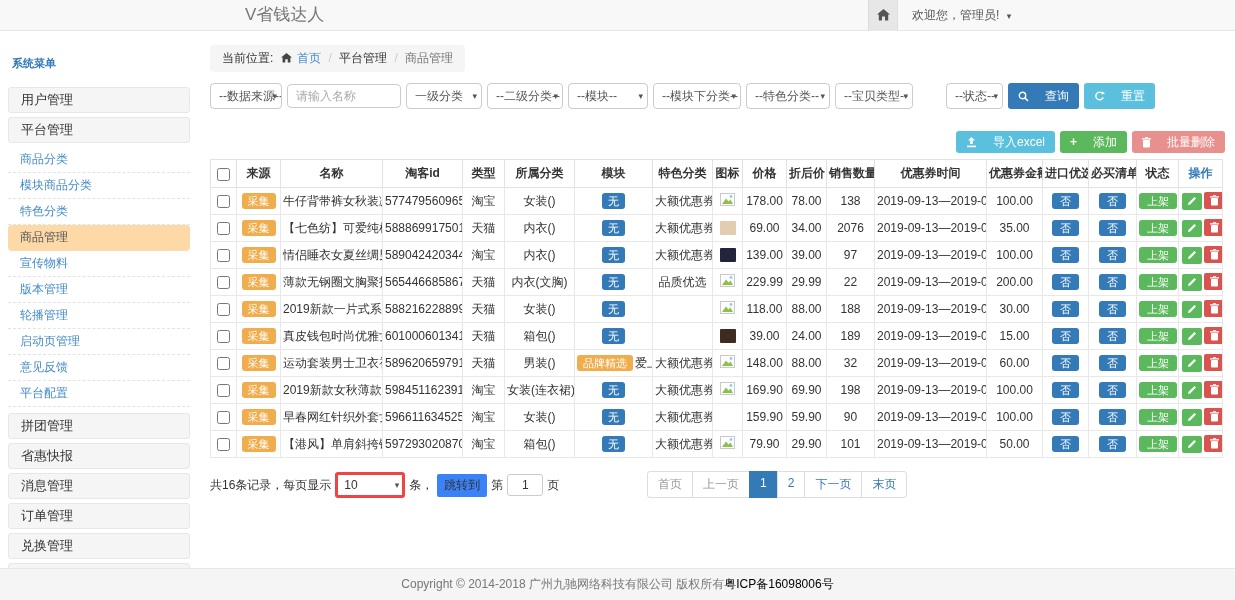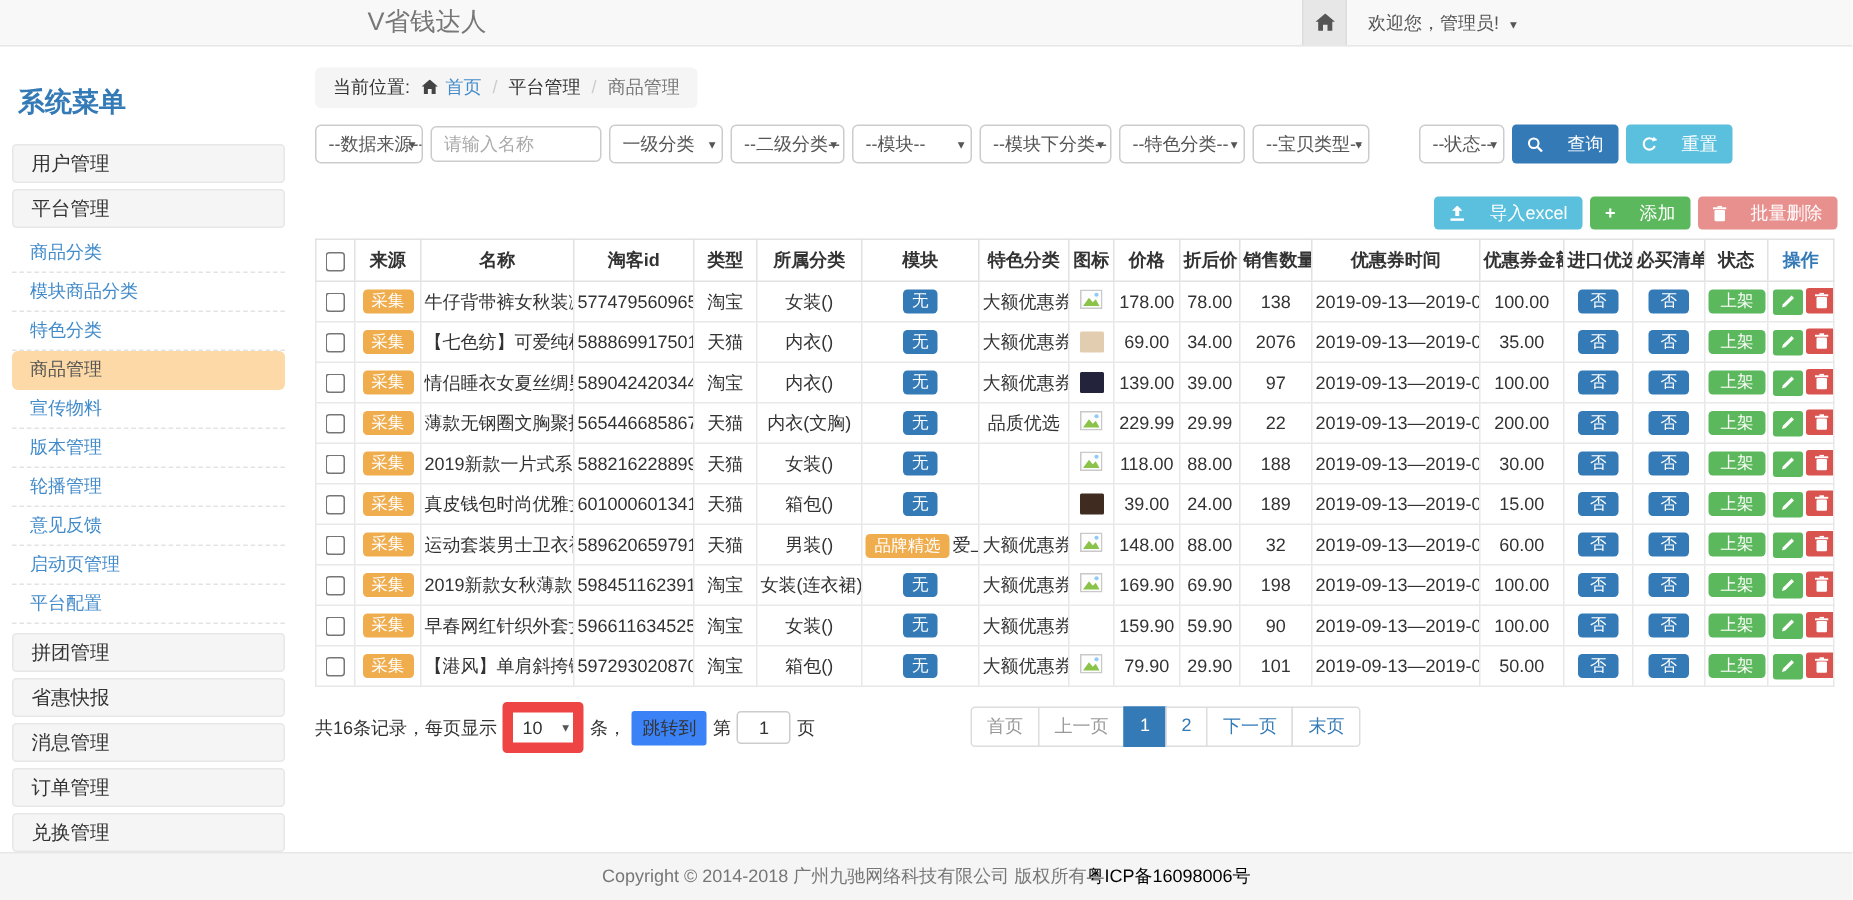--- a/index.html
+++ b/index.html
@@ -10,21 +10,21 @@
   }
   
   .navbar{position:absolute;left:0;top:0;right:0;height:30px;background:#f8f8f8;border-bottom:1px solid #e7e7e7;}
   .brand{position:absolute;left:245px;top:0;line-height:30px;font-size:17px;color:#777;}
   .nav-right{position:absolute;left:868px;top:0;height:30px;display:flex;align-items:center;}
   .home-box{width:28px;height:30px;background:#e7e7e7;border-left:1px solid #ddd;border-right:1px solid #ddd;display:flex;align-items:center;justify-content:center;cursor:pointer;}
   .user-menu{margin-left:14px;color:#555;cursor:pointer;white-space:nowrap;}
   .user-menu .caret{font-size:9px;color:#555;margin-left:4px;}
   
   .sidebar{position:absolute;left:8px;top:50px;width:182px;}
-  .sidebar-title{color:#337ab7;font-size:18px;font-weight:bold;padding:6px 4px 12px 4px;}
+  .sidebar-title{color:#337ab7;font-size:11px;font-weight:bold;padding:6px 4px 12px 4px;}
   .menu-section{background:#f5f5f5;border:1px solid #e7e7e7;border-radius:3px;padding:4px 12px;margin-top:4px;font-size:13px;color:#333;height:16px;line-height:16px;cursor:pointer;}
   .menu-sub{color:#428bca;font-size:12px;padding:6px 12px;height:13px;line-height:13px;border-bottom:1px dashed #e3e3e3;cursor:pointer;}
   .menu-sub.first{margin-top:4px;}
   .menu-sub.active{background:#fcd9a6;border-radius:4px;color:#555;border-bottom-color:transparent;}
   .menu-sub + .menu-section{margin-top:6px;}
   
   .main{position:absolute;left:210px;top:45px;width:1015px;}
   .breadcrumb{display:inline-block;background:#f5f5f5;border-radius:4px;padding:5px 12px;margin-bottom:11px;color:#333;}
   .breadcrumb a{color:#428bca;text-decoration:none;cursor:pointer;}
   .breadcrumb .sep{color:#ccc;margin:0 4px;}
@@ -54,21 +54,21 @@
   .badge-blue{background:#337ab7;}
   .badge-green{background:#5cb85c;padding:1px 8px;}
   .badge-sq{padding:1px 8px;cursor:pointer;}
   .module-text{margin-left:2px;color:#333;}
   .thumb{display:inline-block;width:16px;height:14px;border-radius:1px;vertical-align:middle;}
   .op-btn{border:none;border-radius:2px;width:20px;height:17px;display:inline-flex;align-items:center;justify-content:center;margin:0 1px;cursor:pointer;padding:0;}
   .op-edit{background:#5cb85c;}
   .op-del{background:#d9534f;}
   
   .pagination-row{position:relative;margin-top:13px;height:28px;display:flex;align-items:center;gap:4px;color:#333;}
-  .mini-sel{position:relative;border:7px solid #ef4444;border-radius:3px;height:20px;width:34px;background:#fff;display:inline-flex;align-items:center;padding:0 0 0 6px;cursor:pointer;}
+  .mini-sel{position:relative;border:3px solid #ef4444;border-radius:3px;height:20px;width:34px;background:#fff;display:inline-flex;align-items:center;padding:0 24px 0 6px;cursor:pointer;}
   .mini-sel .sel-caret{top:5px;right:3px;}
   .jump-chip{background:#3b82f6;border-radius:2px;padding:3px 7px;cursor:pointer;color:#333;}
   .page-input{width:30px;height:18px;border:1px solid #ccc;border-radius:3px;text-align:center;font-size:12px;font-family:inherit;color:#333;}
   .pager{position:absolute;left:437px;top:0;display:flex;}
   .page-btn{border:1px solid #ddd;background:#fff;color:#337ab7;padding:4px 10px;margin-left:-1px;cursor:pointer;}
   .page-btn.muted{color:#999;}
   .page-btn.active{background:#337ab7;border-color:#337ab7;color:#fff;}
   .page-btn:first-child{border-radius:3px 0 0 3px;margin-left:0;}
   .page-btn:last-child{border-radius:0 3px 3px 0;font-family:Liberation Serif, serif;}
   
@@ -99,22 +99,22 @@
   <div id="sidebar-menu">
       <div class="menu-section">用户管理</div>
       <div class="menu-section">平台管理</div>
       <div class="menu-sub first">商品分类</div>
       <div class="menu-sub">模块商品分类</div>
       <div class="menu-sub">特色分类</div>
       <div class="menu-sub active">商品管理</div>
       <div class="menu-sub">宣传物料</div>
       <div class="menu-sub">版本管理</div>
       <div class="menu-sub">轮播管理</div>
+      <div class="menu-sub">启动页管理</div>
       <div class="menu-sub">意见反馈</div>
-      <div class="menu-sub">启动页管理</div>
       <div class="menu-sub">平台配置</div>
       <div class="menu-section">拼团管理</div>
       <div class="menu-section">省惠快报</div>
       <div class="menu-section">消息管理</div>
       <div class="menu-section">订单管理</div>
       <div class="menu-section">兑换管理</div>
       <div class="menu-section">统计管理</div>
     </div>
 </div>
 

